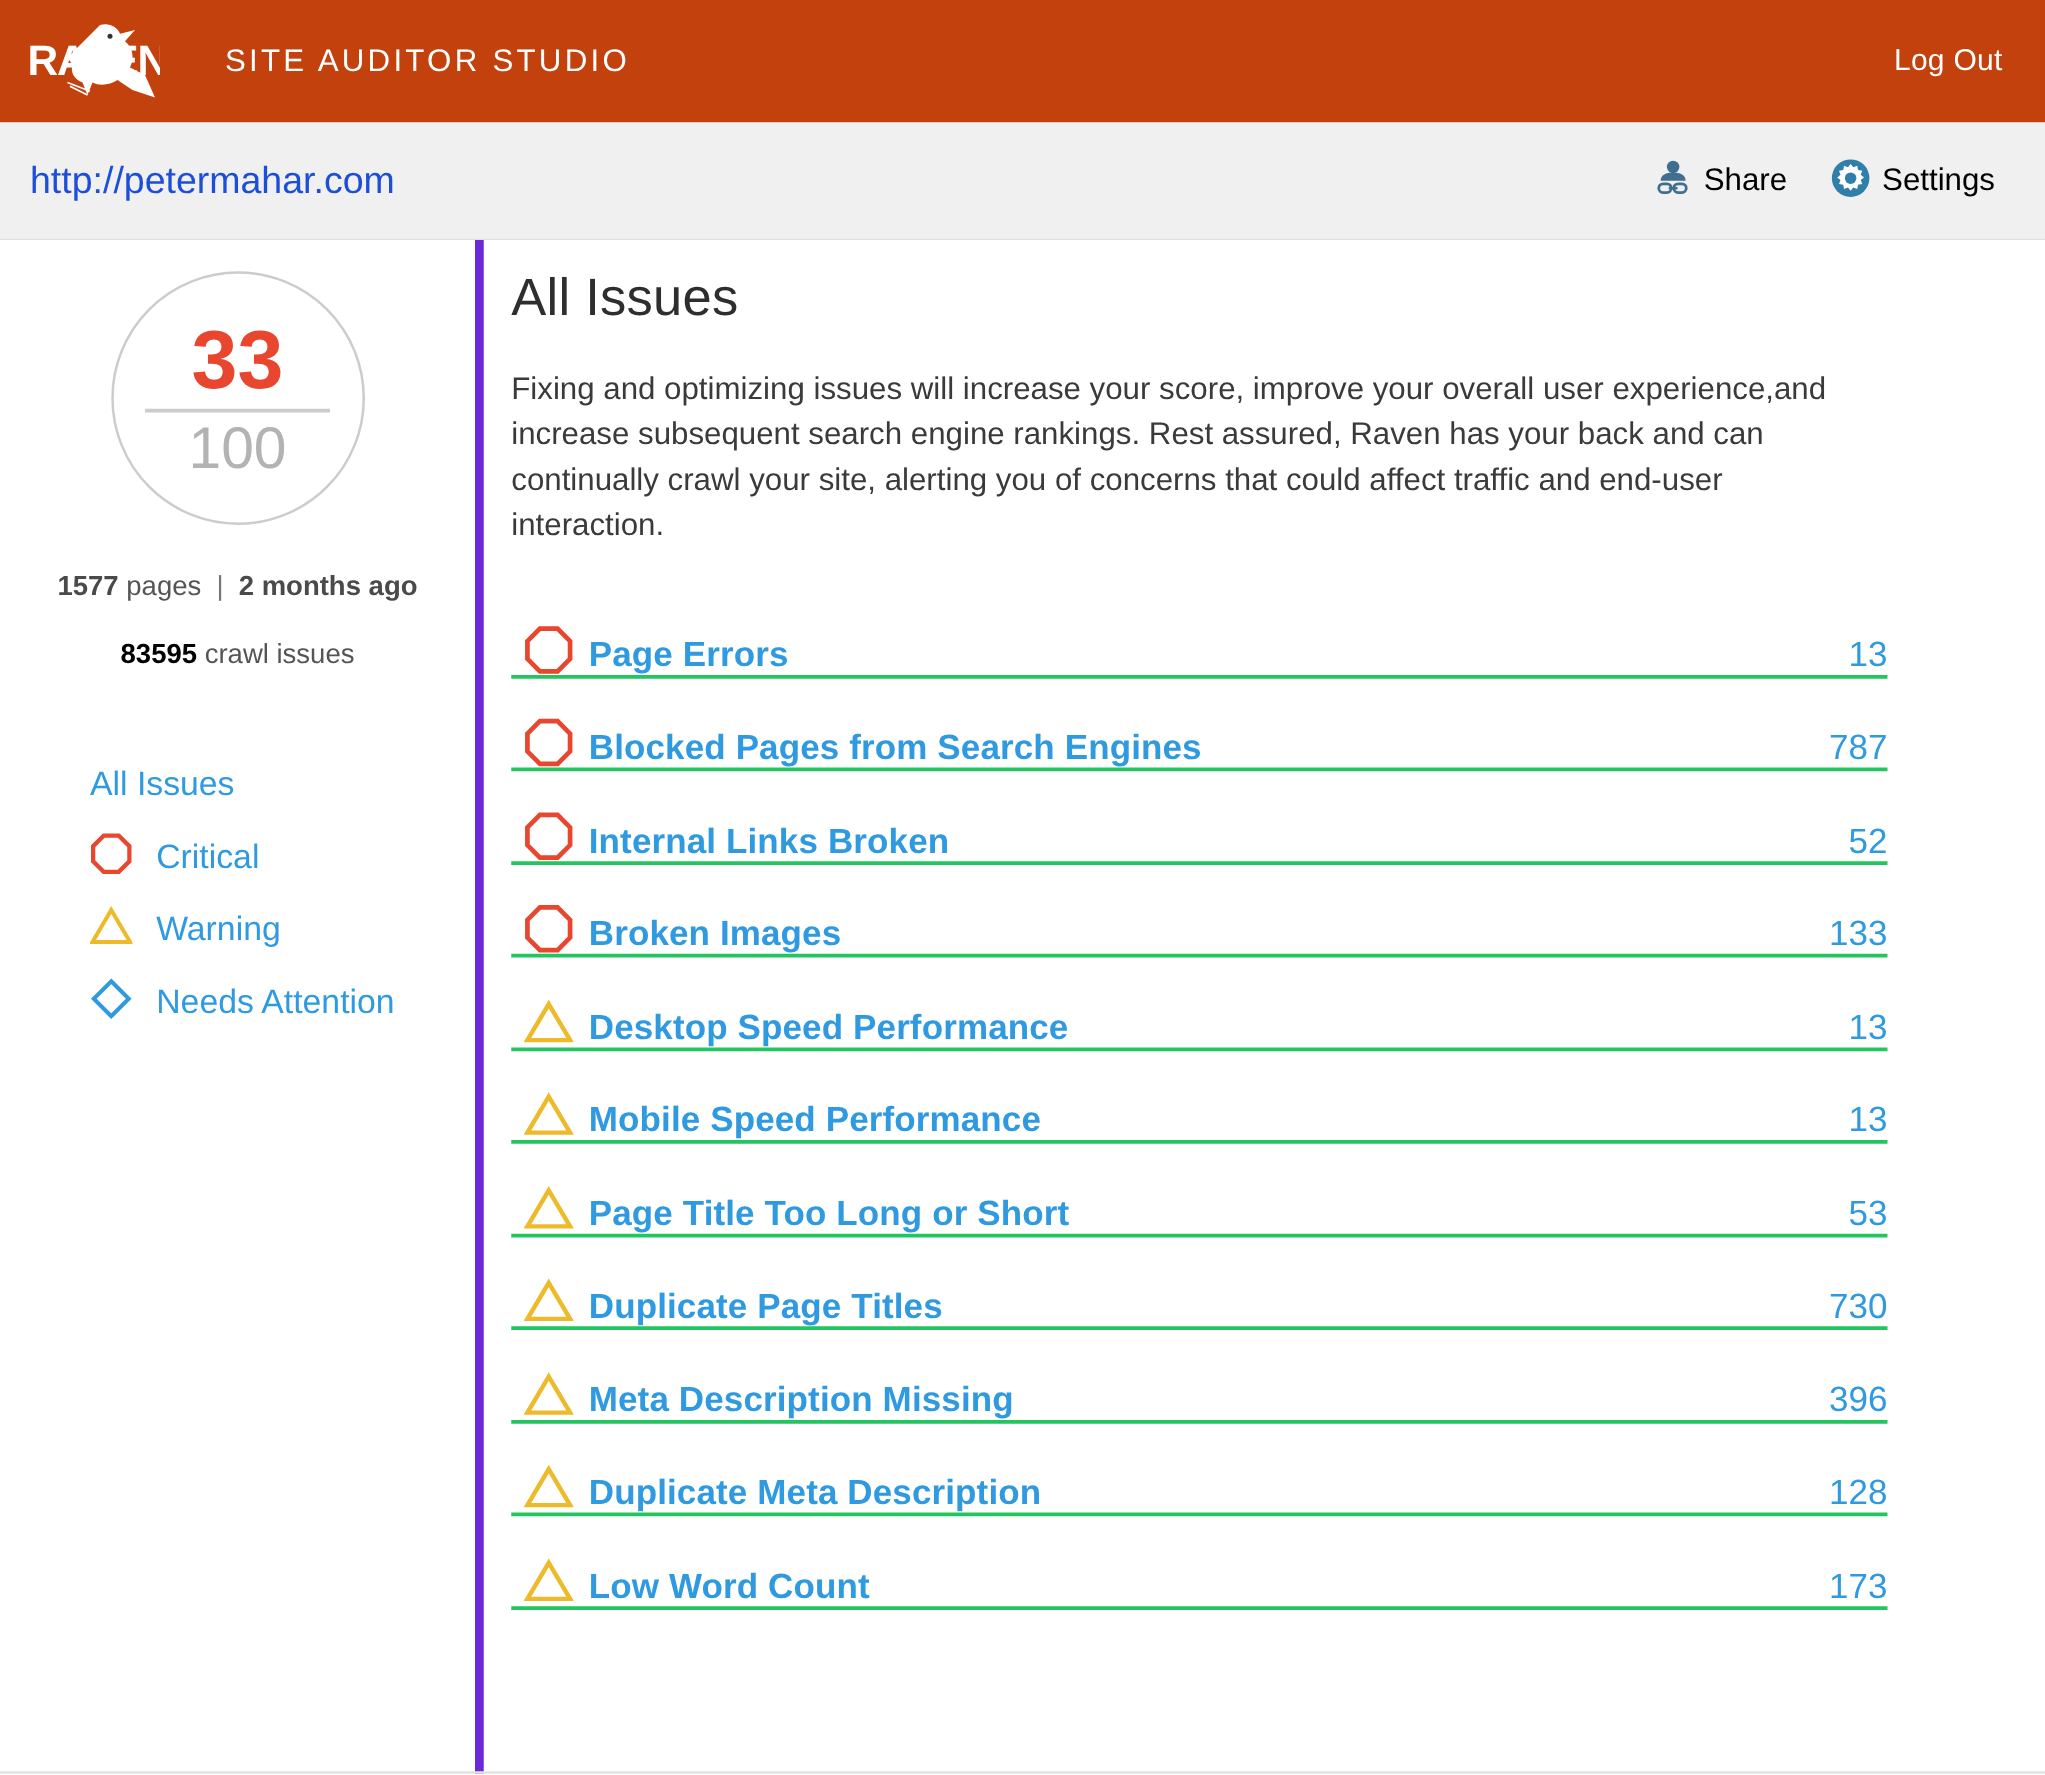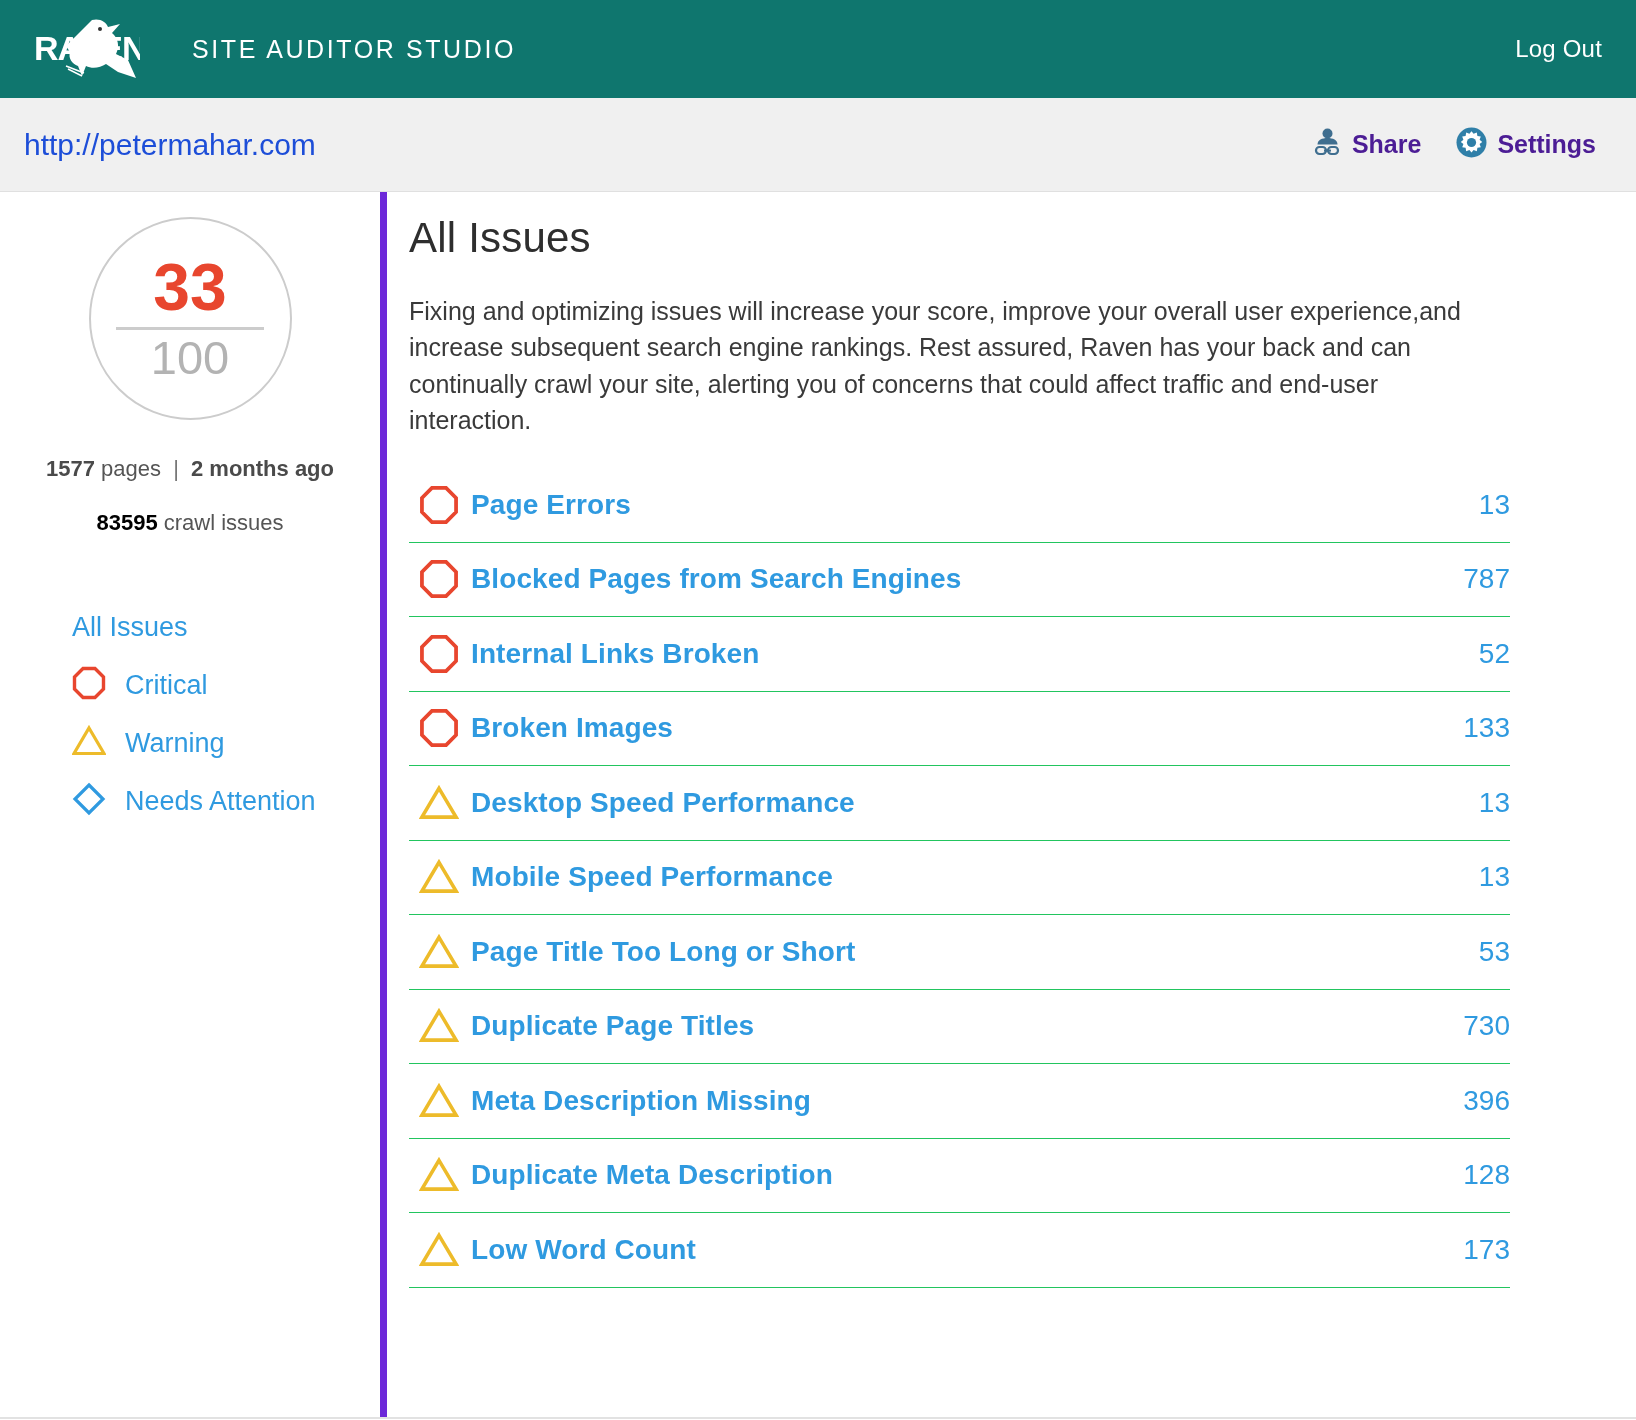--- a/index.html
+++ b/index.html
@@ -7,43 +7,43 @@
   body {
     width:1636px; height:1420px;
     background:#ffffff;
     font-family:"Liberation Sans", sans-serif;
     overflow:hidden;
     -webkit-font-smoothing:antialiased;
   }
 
   
   .topbar{
-    height:98px; background:#0f766e;
-    display:flex; align-items:center; padding:0 34px 0 32px;
+    height:98px; background:#c2410c;
+    display:flex; align-items:center; padding:0 34px 0 20px;
   }
   .brand{ display:flex; align-items:center; }
   .raven-logo{ width:108px; height:66px; position:relative; }
   .brand-title{
     color:#ffffff; font-size:25px; letter-spacing:2.6px;
     margin-left:52px; font-weight:400;
   }
   .logout{
     margin-left:auto; color:#ffffff; font-size:24px; font-weight:400;
     cursor:pointer; letter-spacing:.2px;
   }
 
   
   .urlbar{
     height:94px; background:#f0f0f0; border-bottom:1px solid #e0e0e0;
     display:flex; align-items:center; padding:0 40px 0 24px;
   }
   .url-text{ font-size:30px; color:#1d4ed8; font-weight:400; }
   .urlbar-actions{ margin-left:auto; display:flex; align-items:center; gap:34px; }
   .action{ display:flex; align-items:center; gap:9px; cursor:pointer; }
-  .action-label{ color:#4c1d95; font-size:25px; font-weight:700; }
+  .action-label{ color:#000000; font-size:25px; font-weight:400; }
   .ic{ display:block; }
 
   
   .content{ display:flex; height:1227px; position:relative; }
 
   .sidebar{
     width:387px; flex:0 0 387px; padding-top:19px;
     display:flex; flex-direction:column; align-items:center;
     border-right:7px solid #6d28d9;
   }
@@ -76,23 +76,23 @@
   .page-title{
     font-size:42px; font-weight:400; color:#2e2e2e; margin:0 0 31px; letter-spacing:.2px;
   }
   .intro{
     font-size:25px; line-height:1.45; color:#3a3a3a; margin:0 0 30px;
     max-width:1090px;
   }
 
   .issues{ width:100%; }
   .issue-row{
-    display:flex; align-items:center;
+    display:flex; align-items:flex-end;
     height:74.5px;
-    border-bottom:1px solid #22c55e;
+    border-bottom:3px solid #22c55e;
     cursor:pointer;
   }
   .issue-icon{ width:62px; flex:0 0 62px; display:flex; align-items:center; justify-content:flex-start; padding-left:10px;}
   .issue-name{ color:#2f9ae0; font-size:28px; font-weight:600; letter-spacing:.1px; }
   .issue-count{ margin-left:auto; color:#2f9ae0; font-size:28px; font-weight:400; }
 
   .bottom-rule{ position:absolute; left:0; right:0; bottom:0; height:2px; background:#e2e2e2; }
 </style>
 </head>
 <body>

